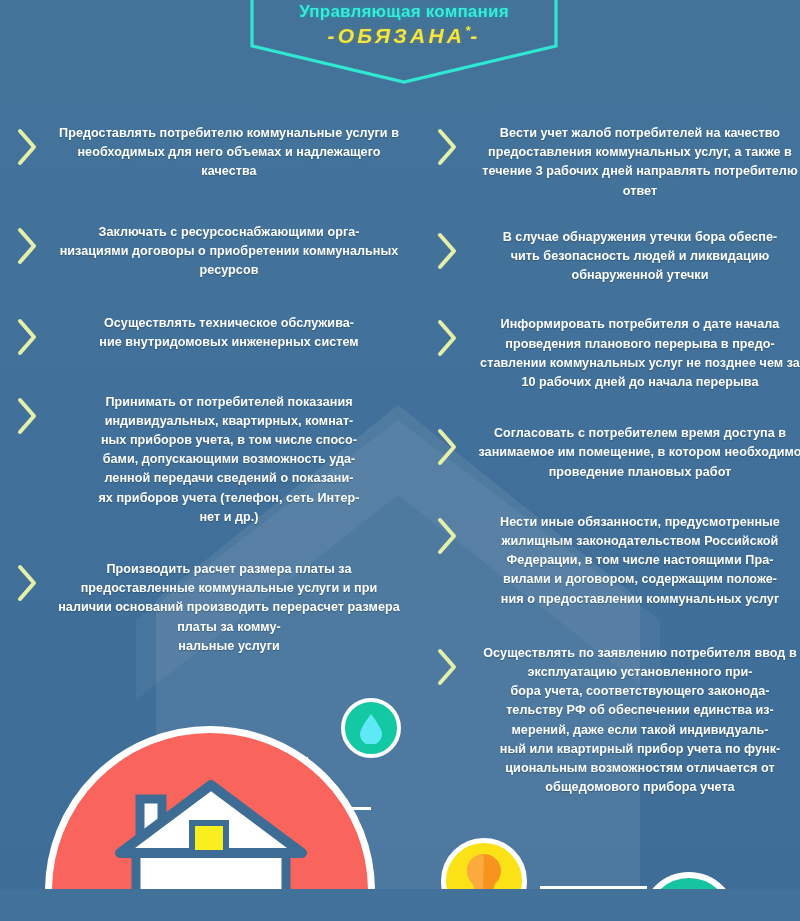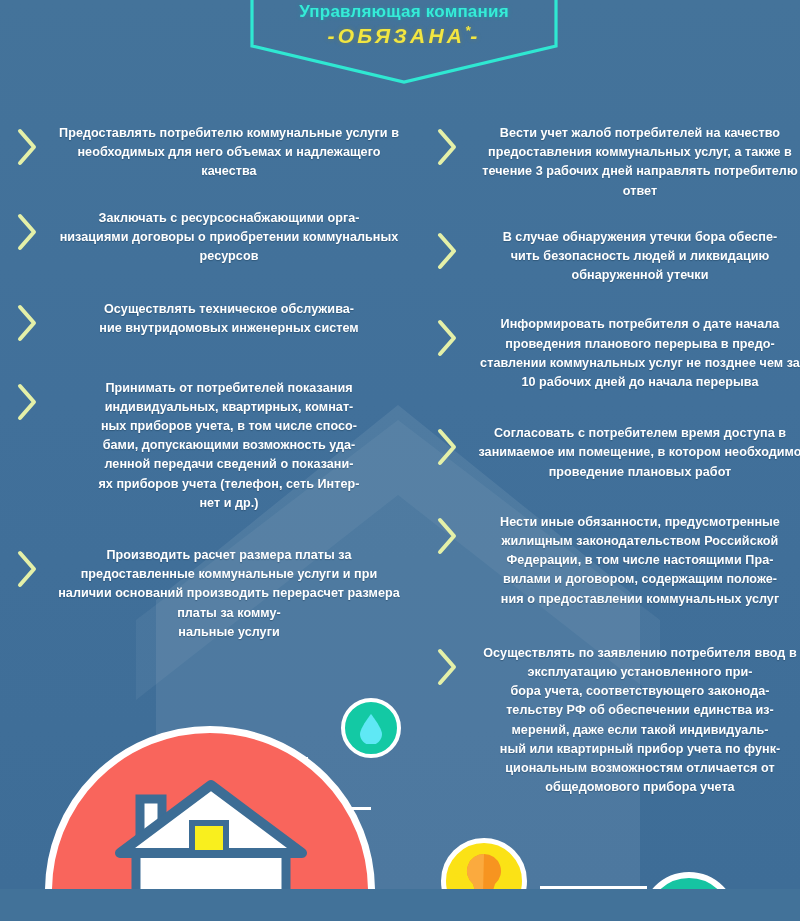--- a/index.html
+++ b/index.html
@@ -126,21 +126,21 @@
 
   <div class="col col-left" id="left-col">
       <div class="item" style="margin-top: 0px;">
         <span class="chev">
           <svg width="26" height="40" viewBox="0 0 26 40">
             <polyline points="6,4 20,20 6,36" fill="none" stroke="#e4f0a8" stroke-width="4" stroke-linecap="round" stroke-linejoin="round"></polyline>
           </svg>
         </span>
         <div class="item-text">Предоставлять потребителю коммунальные услуги в необходимых для него объемах и надлежащего качества</div>
       </div>
-      <div class="item" style="margin-top: 27px;">
+      <div class="item" style="margin-top: 41px;">
         <span class="chev">
           <svg width="26" height="40" viewBox="0 0 26 40">
             <polyline points="6,4 20,20 6,36" fill="none" stroke="#e4f0a8" stroke-width="4" stroke-linecap="round" stroke-linejoin="round"></polyline>
           </svg>
         </span>
         <div class="item-text">Заключать с ресурсоснабжающими орга-
 низациями договоры о приобретении коммунальных ресурсов</div>
       </div>
       <div class="item" style="margin-top: 34px;">
         <span class="chev">

